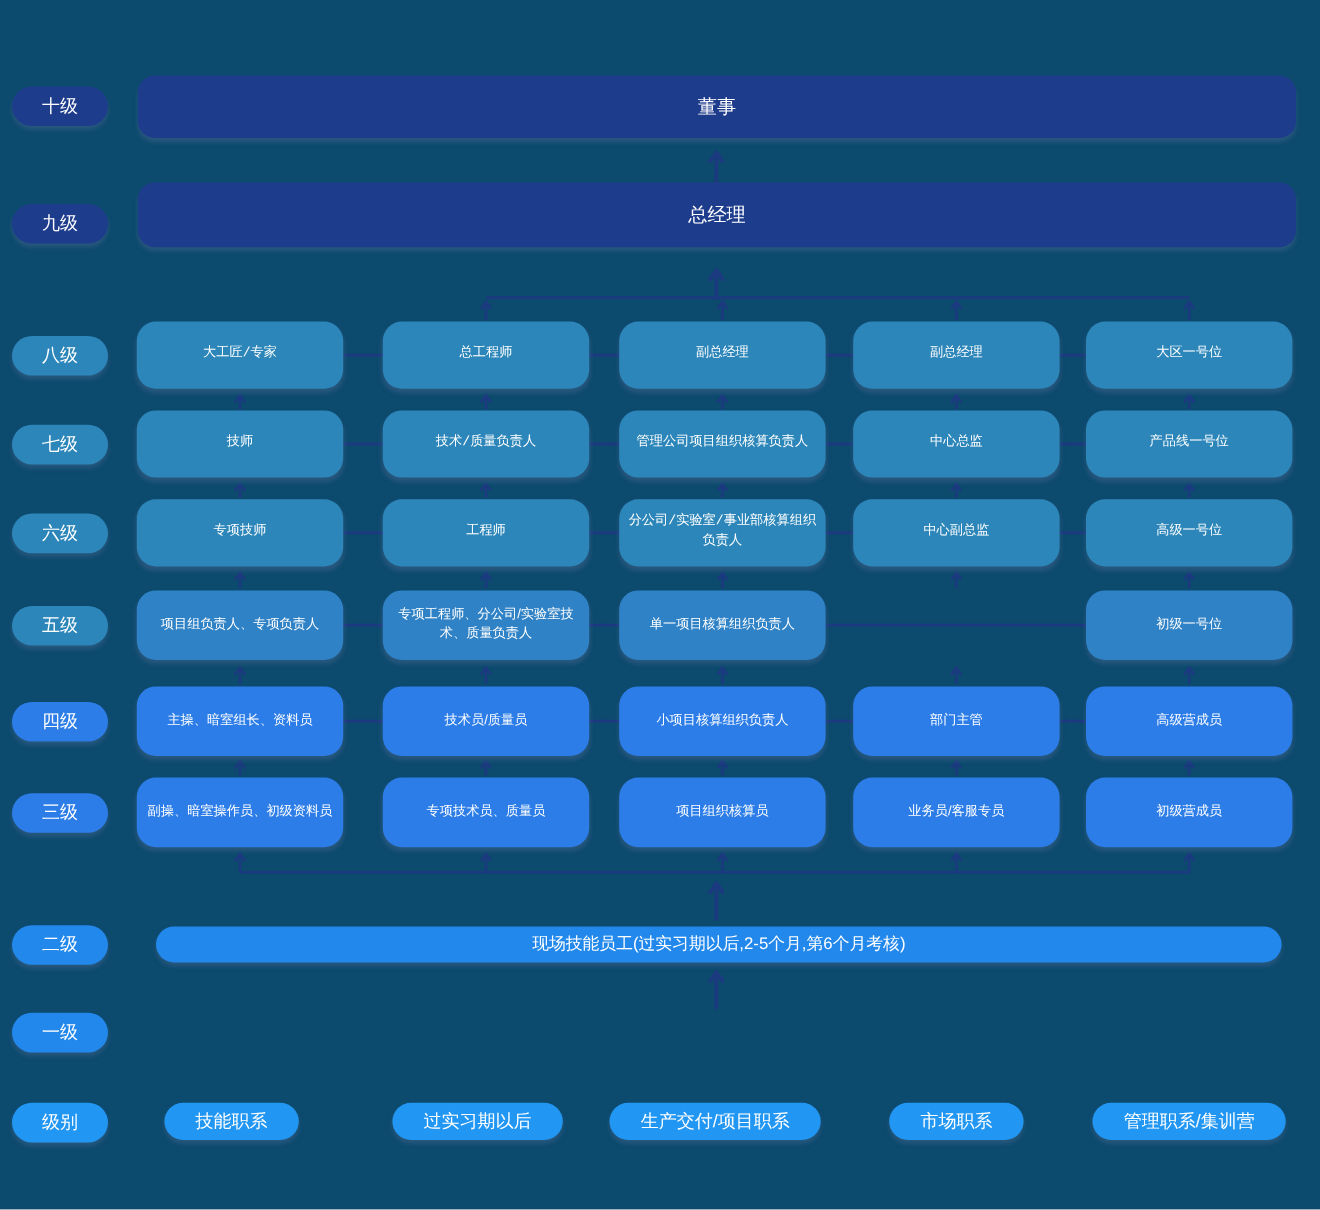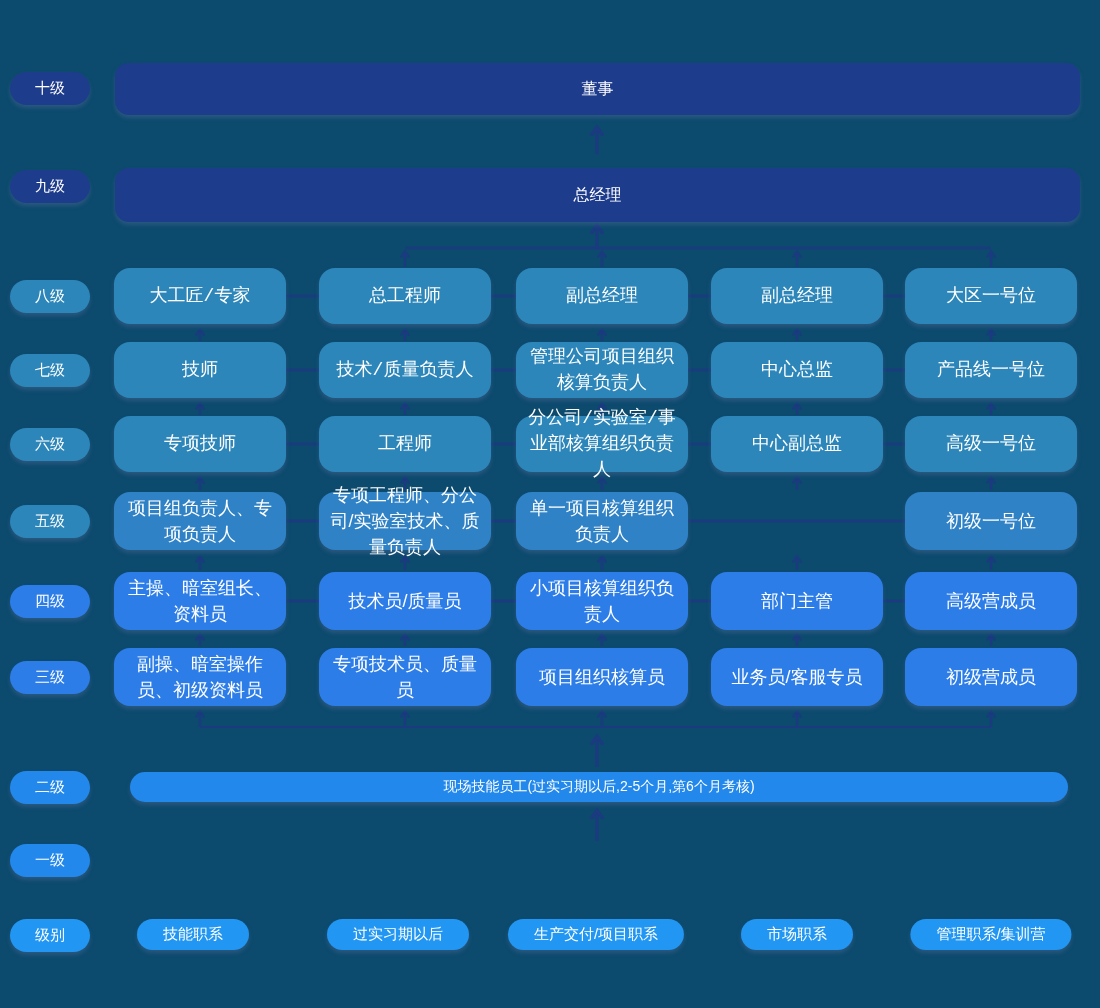--- a/index.html
+++ b/index.html
@@ -13,23 +13,23 @@
     text-align:center;box-sizing:border-box;
     box-shadow:0 3px 4px rgba(96,116,158,0.35);
   }
   
   .lvl{left:10px;width:80px;height:33px;border-radius:17px;font-size:15px;}
   .p10{top:72px}.p9{top:170px}.p8{top:280px}.p7{top:354px}.p6{top:428px}
   .p5{top:505px}.p4{top:585px}.p3{top:661px}.p2{top:771px}.p1{top:844px}.pb{top:919px}
   
   .xbar{left:115px;width:965px;border-radius:14px;font-size:16px;}
   .xbar1{top:63px;height:52px}
-  .xbar2{top:168px;height:54px}
+  .xbar2{top:152px;height:54px}
   
-  .cell{width:172px;border-radius:16px;font-size:18px;line-height:1.45;padding:2px 6px;}
+  .cell{width:172px;border-radius:16px;font-size:11px;line-height:1.45;padding:2px 6px;}
   .c1{left:114px}.c2{left:319px}.c3{left:516px}.c4{left:711px}.c5{left:905px}
   .r8{top:268px;height:56px}.r7{top:342px;height:56px}.r6{top:416px;height:56px}
   .r5{top:492px;height:58px}.r4{top:572px;height:58px}.r3{top:648px;height:58px}
   
   .sbar{left:130px;width:938px;height:30px;border-radius:15px;font-size:14px;}
   .sbar2{top:772px}
   .sbar1{top:845px}
   
   .track{top:919px;height:31px;border-radius:16px;font-size:15px;padding:0 26px;transform:translateX(-50%);white-space:nowrap;}
   .t1{left:193px}.t2{left:398px}.t3{left:596px}.t4{left:797px}.t5{left:991px}

